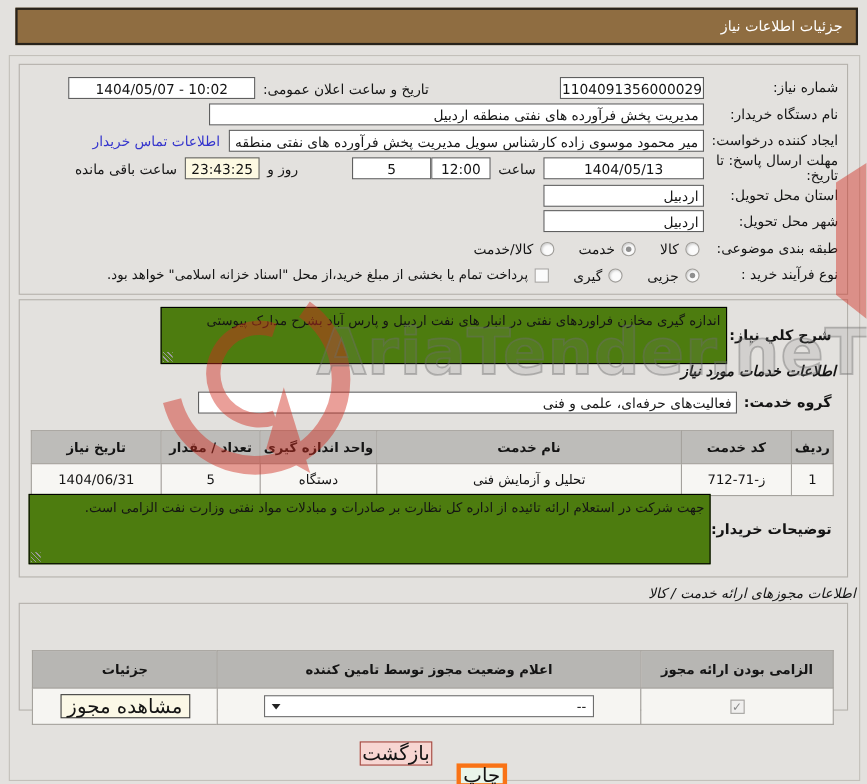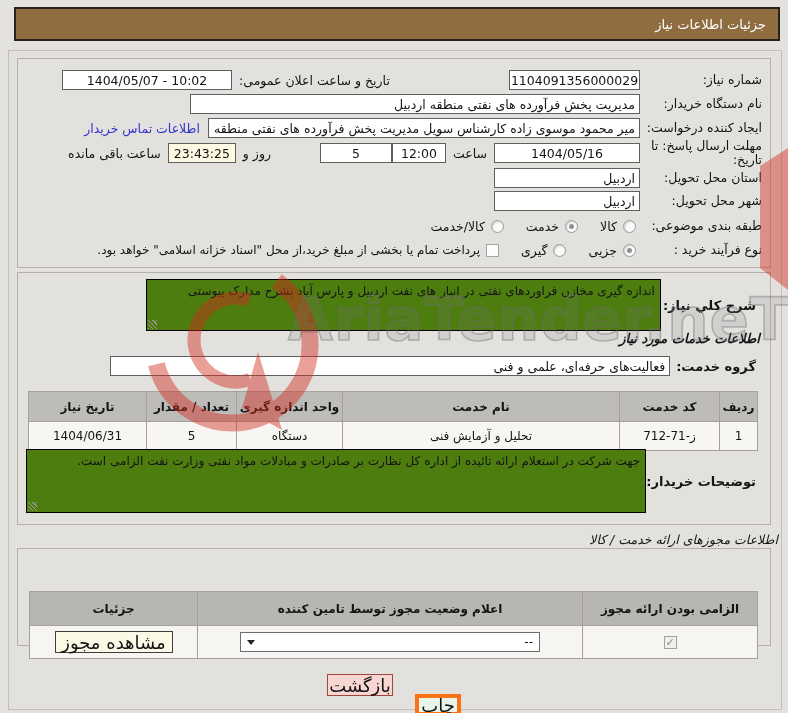--- a/index.html
+++ b/index.html
@@ -100,21 +100,21 @@
     </div>
 
     <div class="fr" style="top:58px">
       <span class="lbl">ایجاد کننده درخواست:</span>
       <div class="box" style="width:432px">میر محمود موسوی زاده کارشناس سویل مدیریت پخش فرآورده های نفتی منطقه اردبیل</div>
       <a class="link">اطلاعات تماس خریدار</a>
     </div>
 
     <div class="fr" style="top:78px;height:32px">
       <span class="lbl">مهلت ارسال پاسخ: تا تاریخ:</span>
-      <div class="box center ltr" style="width:146px">1404/05/16</div>
+      <div class="box center ltr" style="width:146px">1404/05/13</div>
       <span class="lbl2">ساعت</span>
       <div class="box center ltr" style="width:54px">12:00</div>
       <div class="box center ltr" style="width:72px;margin-inline-start:42px">5</div>
       <span class="lbl2">روز و</span>
       <div class="box center ltr yellow" style="width:68px">23:43:25</div>
       <span class="lbl2">ساعت باقی مانده</span>
     </div>
 
     <div class="fr" style="top:108px">
       <span class="lbl">استان محل تحویل:</span>
@@ -163,21 +163,21 @@
 
     <div style="position:absolute;top:6px;right:14px;display:flex;align-items:center">
       <span class="bold" style="margin-left:2px">شرح کلي نیاز:</span>
       <div class="ta" style="width:515px;height:52px">اندازه گیری مخازن فراوردهای نفتی در انبار های نفت اردبیل و پارس آباد بشرح مدارک پیوستی</div>
     </div>
 
     <div class="sec-label bold" style="top:58px;right:10px">اطلاعات خدمات مورد نیاز</div>
 
     <div style="position:absolute;top:83px;right:14px;display:flex;align-items:center">
       <span class="bold" style="margin-left:6px">گروه خدمت:</span>
-      <div class="box" style="width:560px">فعالیت‌های حرفه‌ای، علمی و فنی</div>
+      <div class="box" style="width:490px">فعالیت‌های حرفه‌ای، علمی و فنی</div>
     </div>
 
     <table class="svc-table">
       <colgroup>
           <col style="width:38px">
           <col style="width:100px">
           <col style="width:277px">
           <col style="width:106px">
           <col style="width:90px">
           <col style="width:118px">

